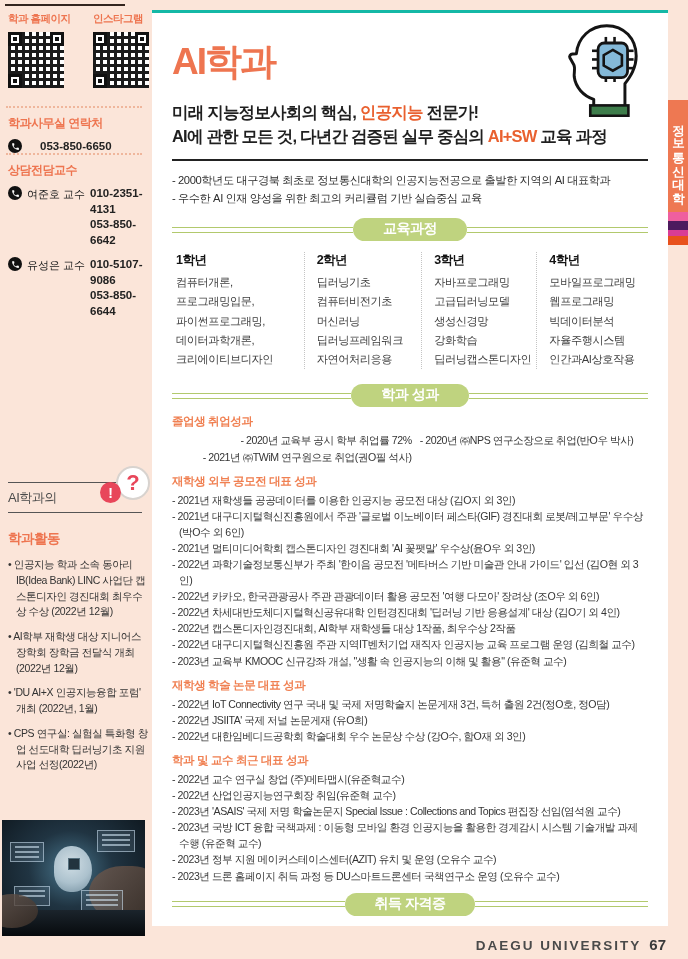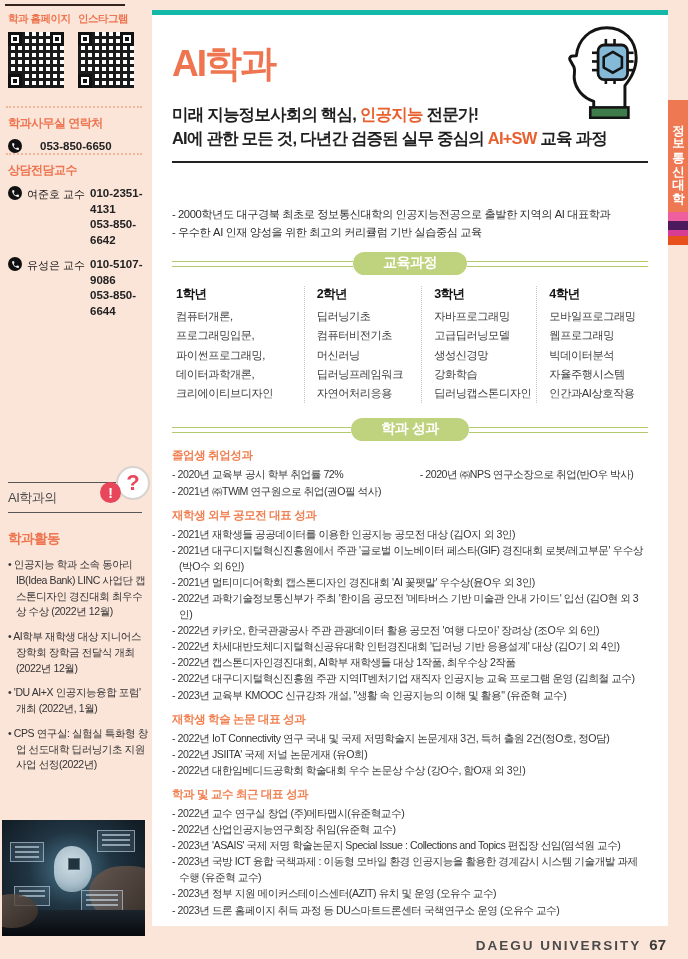--- a/index.html
+++ b/index.html
@@ -17,21 +17,21 @@
     background:var(--peach);
     font-family:"Liberation Sans","DejaVu Sans",sans-serif;
     color:var(--text);
     position:relative;
     overflow:hidden;
   }
 
   
   .sidebar{position:absolute;left:0;top:0;width:150px;height:100%;}
   .sb-topline{position:absolute;left:5px;top:4px;width:120px;height:2px;background:#33241e;}
-  .qr-row{position:absolute;left:8px;top:12px;display:flex;gap:12px;}
+  .qr-row{position:absolute;left:8px;top:12px;display:flex;gap:27px;}
   .qr-block{width:58px;}
   .qr-label{color:var(--accent);font-weight:bold;font-size:10.5px;letter-spacing:-0.5px;margin-bottom:6px;white-space:nowrap;}
   .qr{width:56px;height:56px;background-color:#fff;position:relative;
       background-image:
         repeating-linear-gradient(0deg,#1b1b1b 0 3px,transparent 3px 7px),
         repeating-linear-gradient(90deg,#1b1b1b 0 3px,#fff 3px 7px);}
   .qr .f{position:absolute;width:14px;height:14px;border:3px solid #111;background:#fff;}
   .qr .f::after{content:"";position:absolute;left:2px;top:2px;width:4px;height:4px;background:#111;}
   .qr .f.tl{left:0;top:0;} .qr .f.tr{right:0;top:0;} .qr .f.bl{left:0;bottom:0;}
 
@@ -73,51 +73,51 @@
   .p4{right:22px;bottom:24px;width:42px;height:22px;}
   .holo-head{position:absolute;left:52px;top:26px;width:38px;height:46px;border-radius:46% 54% 50% 44%;
              background:radial-gradient(circle at 45% 38%, #dfe9ee 0%, #b9cdd8 55%, #7c98a8 100%);opacity:.9;}
   .holo-chip{position:absolute;left:66px;top:38px;width:12px;height:12px;background:#22333e;border:1px solid #55707e;}
   .laptop{position:absolute;left:0;bottom:0;width:100%;height:26px;background:linear-gradient(#1b242c,#070a0d);}
   .hand{position:absolute;right:-14px;top:46px;width:70px;height:56px;border-radius:50% 40% 45% 55%;background:linear-gradient(135deg,#6d5a50,#3c3028);opacity:.85;}
   .hand2{position:absolute;left:-16px;bottom:8px;width:52px;height:34px;border-radius:50%;background:linear-gradient(135deg,#6d5a50,#3c3028);opacity:.8;}
 
   
   .card{position:absolute;left:152px;top:10px;width:516px;height:916px;background:#fff;
-        border-top:5px solid #14b8a6;padding:0 20px;overflow:hidden;}
+        border-top:3px solid #14b8a6;padding:0 20px;overflow:hidden;}
 
   .card-header{position:relative;padding:24px 0 10px;}
   .main-title{color:var(--accent);font-size:37px;font-weight:bold;letter-spacing:-2px;margin-bottom:14px;}
   .subtitle{font-size:16.5px;font-weight:bold;color:#1f1f1f;letter-spacing:-0.8px;line-height:1.45;}
   .subtitle .hl{color:var(--accent-deep);}
   .head-icon{position:absolute;right:4px;top:8px;}
 
   .header-rule{border-top:2px solid #222;}
 
-  .intro{padding:10px 0 4px;margin-top:32px;}
+  .intro{padding:10px 0 4px;}
   .intro-item{font-size:11.2px;line-height:1.62;color:#2e2e2e;letter-spacing:-0.4px;padding-left:8px;text-indent:-8px;}
 
   .pill-row{display:flex;align-items:center;margin:7px 0 7px;}
   .pill-row::before,.pill-row::after{content:"";flex:1;height:4px;border-top:1.5px solid var(--green-line);border-bottom:1.5px solid var(--green-line);}
   .pill{background:var(--green);color:#fff;font-weight:bold;font-size:14px;letter-spacing:-0.5px;
         padding:2px 30px 3px;border-radius:14px;white-space:nowrap;}
 
   .curr-grid{display:grid;grid-template-columns:1.12fr 1fr 0.98fr 0.95fr;padding:4px 0 8px;}
   .curr-col{padding-left:12px;}
   .curr-col:first-child{padding-left:4px;}
   .curr-col + .curr-col{border-left:1.5px dotted #c4c4c4;}
   .curr-year{font-weight:bold;font-size:12.5px;color:#141414;letter-spacing:-0.5px;margin-bottom:4px;}
   .curr-course{font-size:11.2px;color:#3d3d3d;letter-spacing:-0.4px;line-height:1.72;}
 
   .sec{margin-bottom:9px;}
   .sec-title{color:#f08052;font-weight:bold;font-size:11.5px;letter-spacing:-0.4px;margin-bottom:3px;}
   .sec-item{font-size:10.6px;line-height:1.52;color:#353535;letter-spacing:-0.45px;padding-left:7px;text-indent:-7px;}
 
   .emp-cols{display:flex;gap:8px;}
-  .emp-left{flex:1.05;} .emp-right{flex:1;}
+  .emp-left{flex:1.05;text-align:right;} .emp-right{flex:1;}
 
   
   .side-tab{position:absolute;right:0;top:100px;width:20px;}
   .side-tab-label{background:#ee7852;color:#fff;writing-mode:vertical-rl;text-orientation:mixed;
                   font-size:12.5px;font-weight:bold;letter-spacing:1px;height:112px;width:20px;
                   display:flex;align-items:center;justify-content:center;}
   .stripe{width:20px;}
   .s1{height:9px;background:#ef5f9f;}
   .s2{height:9px;background:#4d1a5e;}
   .s3{height:6px;background:#d83d96;}

